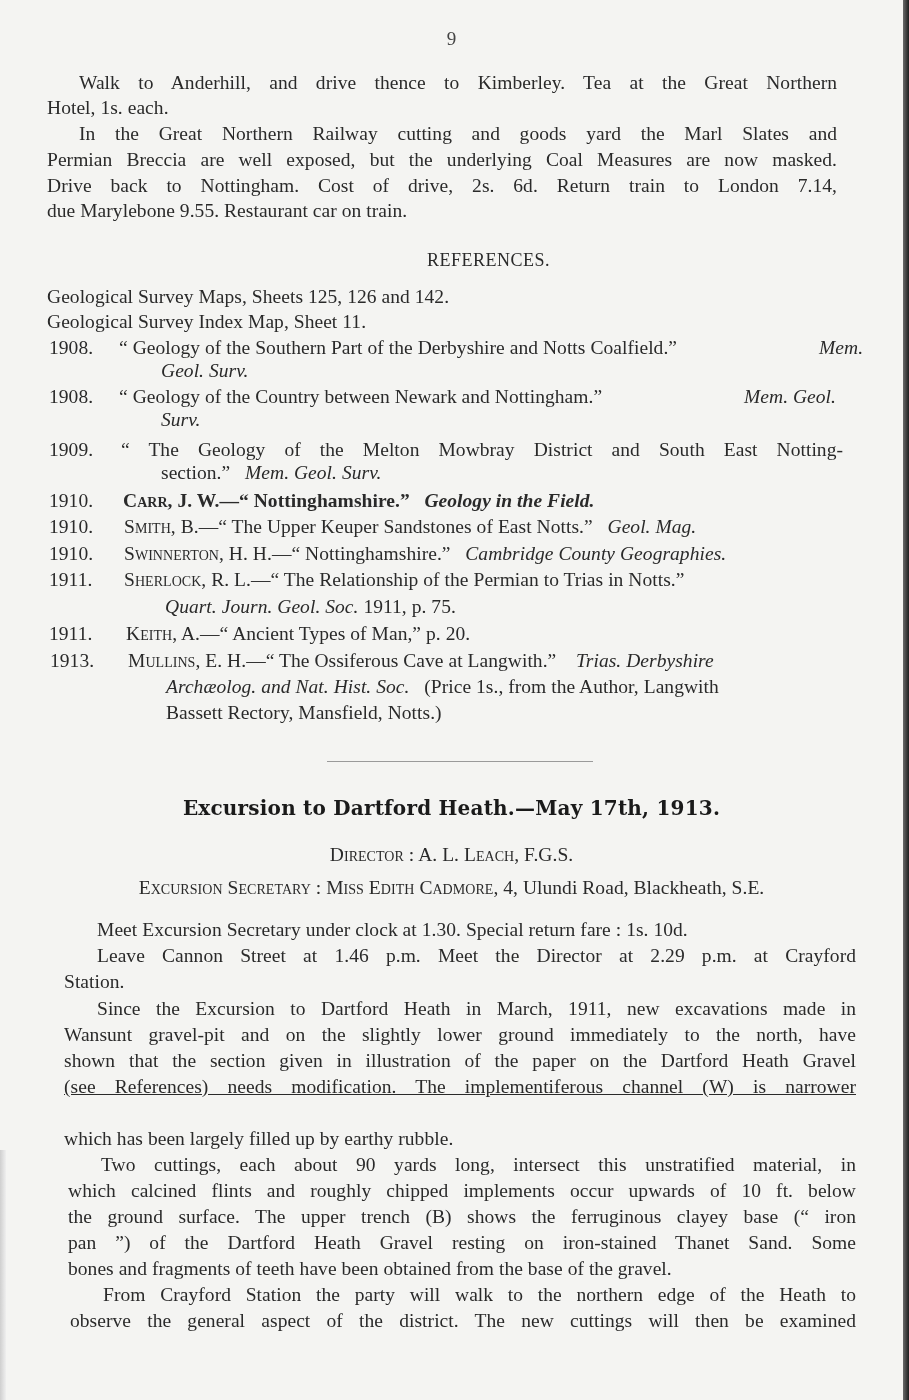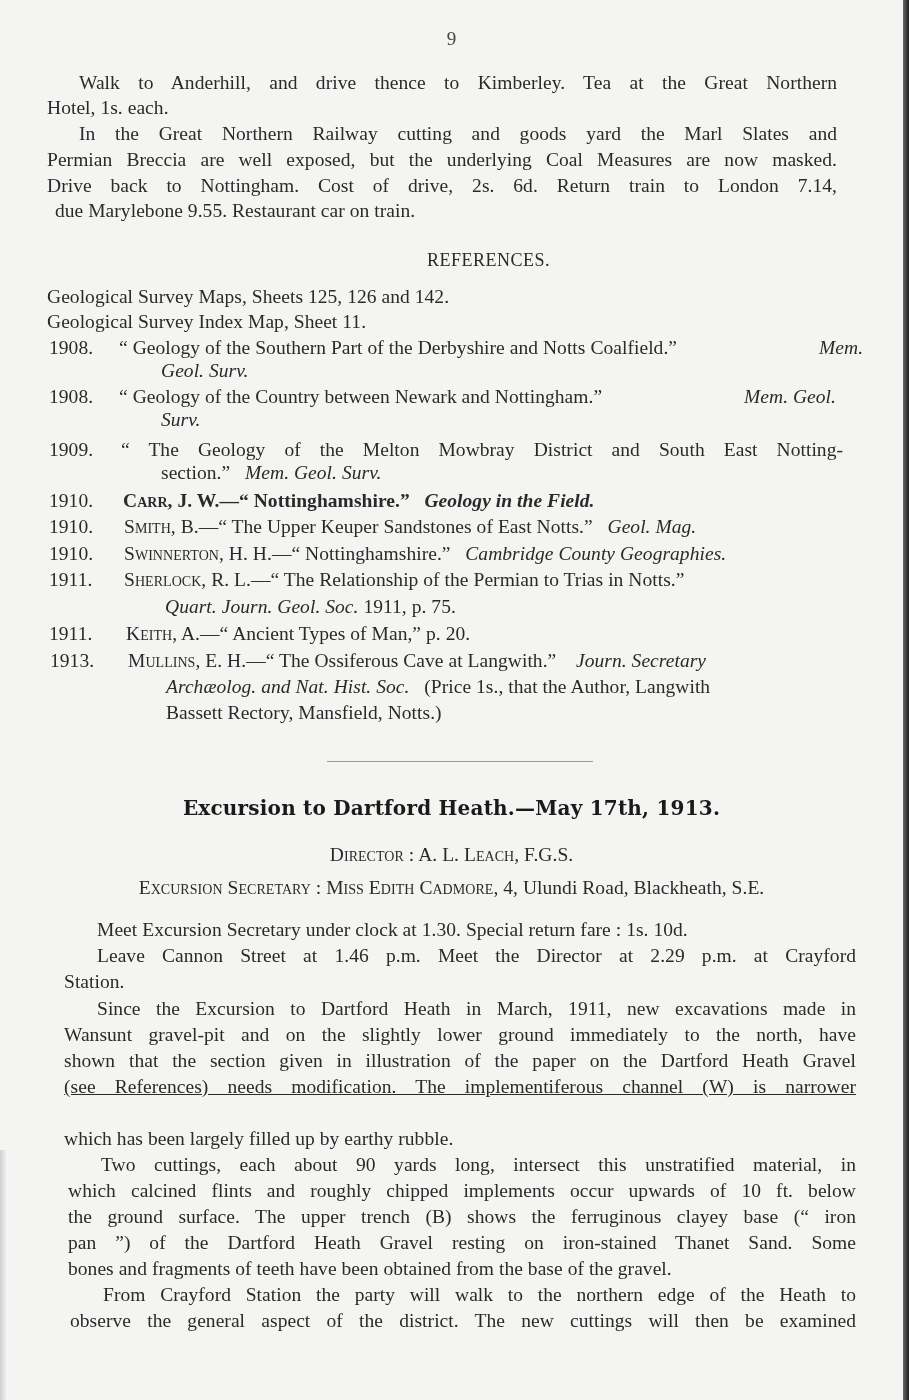--- a/index.html
+++ b/index.html
@@ -45,21 +45,21 @@
 
 <div class="page">
 
   <div class="abs pnum">9</div>
 
   <div class="abs line just" style="left:79px; width:758px; top:70px;">Walk to Anderhill, and drive thence to Kimberley. Tea at the Great Northern</div>
   <div class="abs line" style="left:47px; top:95px;">Hotel, 1s. each.</div>
   <div class="abs line just" style="left:79px; width:758px; top:121px;">In the Great Northern Railway cutting and goods yard the Marl Slates and</div>
   <div class="abs line just" style="left:47px; width:790px; top:147px;">Permian Breccia are well exposed, but the underlying Coal Measures are now masked.</div>
   <div class="abs line just" style="left:47px; width:790px; top:173px;">Drive back to Nottingham. Cost of drive, 2s. 6d. Return train to London 7.14,</div>
-  <div class="abs line" style="left:47px; top:198px;margin-left:8px;">due Marylebone 9.55. Restaurant car on train.</div>
+  <div class="abs line" style="left:47px; top:198px;">due Marylebone 9.55. Restaurant car on train.</div>
 
   <div class="abs heading-refs" style="left:0; width:903px; top:250px; text-align:center;">REFERENCES.</div>
 
   <div class="abs line" style="left:47px; top:284px;text-align:center;">Geological Survey Maps, Sheets 125, 126 and 142.</div>
   <div class="abs line" style="left:47px; top:309px;">Geological Survey Index Map, Sheet 11.</div>
 
   <div class="abs line" style="left:49px; top:335px;">1908.</div>
   <div class="abs line" style="left:119px; top:335px;">
     <span>“ Geology of the Southern Part of the Derbyshire and Notts Coalfield.”</span>
     <i style="position:absolute; left:700px;">Mem.</i>
@@ -102,24 +102,24 @@
     <i>Quart. Journ. Geol. Soc.</i><span> 1911, p. 75.</span>
   </div>
 
   <div class="abs line" style="left:49px; top:621px;">1911.</div>
   <div class="abs line" style="left:126px; top:621px;">
     <span class="sc">Keith, A.</span><span>—“ Ancient Types of Man,” p. 20.</span>
   </div>
 
   <div class="abs line" style="left:50px; top:648px;">1913.</div>
   <div class="abs line" style="left:128px; top:648px;">
-    <span class="sc">Mullins, E. H.</span><span>—“ The Ossiferous Cave at Langwith.”</span>&nbsp;&nbsp;&nbsp;&nbsp;<i>Journ. Secretary</i>
+    <span class="sc">Mullins, E. H.</span><span>—“ The Ossiferous Cave at Langwith.”</span>&nbsp;&nbsp;&nbsp;&nbsp;<i>Trias. Derbyshire</i>
   </div>
   <div class="abs line" style="left:166px; top:674px;">
-    <i>Archæolog. and Nat. Hist. Soc.</i>&nbsp;&nbsp;<span> (Price 1s., that the Author, Langwith</span>
+    <i>Archæolog. and Nat. Hist. Soc.</i>&nbsp;&nbsp;<span> (Price 1s., from the Author, Langwith</span>
   </div>
   <div class="abs line" style="left:166px; top:700px;">Bassett Rectory, Mansfield, Notts.)</div>
 
   <div class="divider"></div>
 
   <div class="title">Excursion to Dartford Heath.—May 17th, 1913.</div>
 
   <div class="abs line center sc" style="left:0; width:903px; top:842px;">
     <span>Director</span> : <span>A. L. Leach, F.G.S.</span>
   </div>

